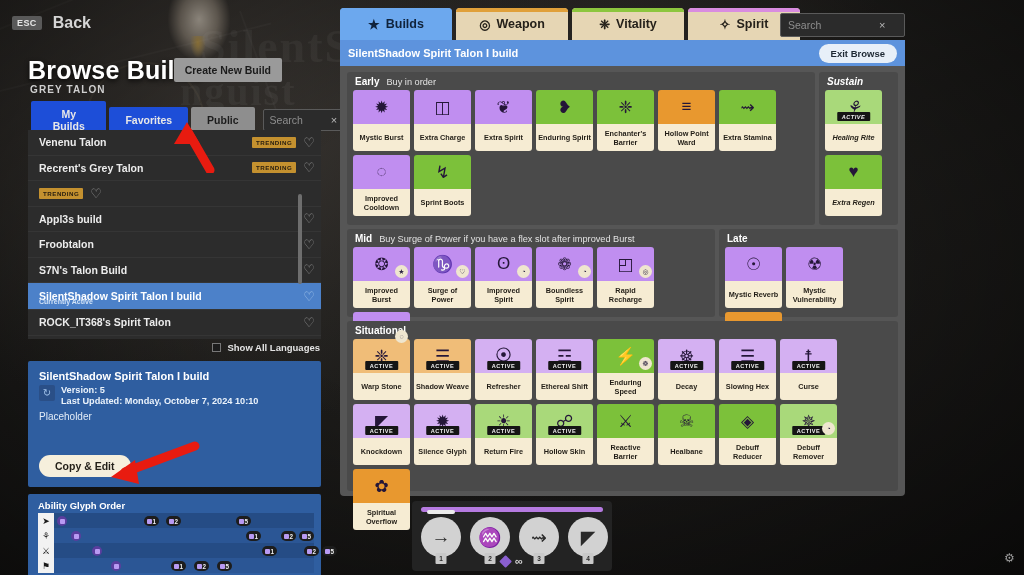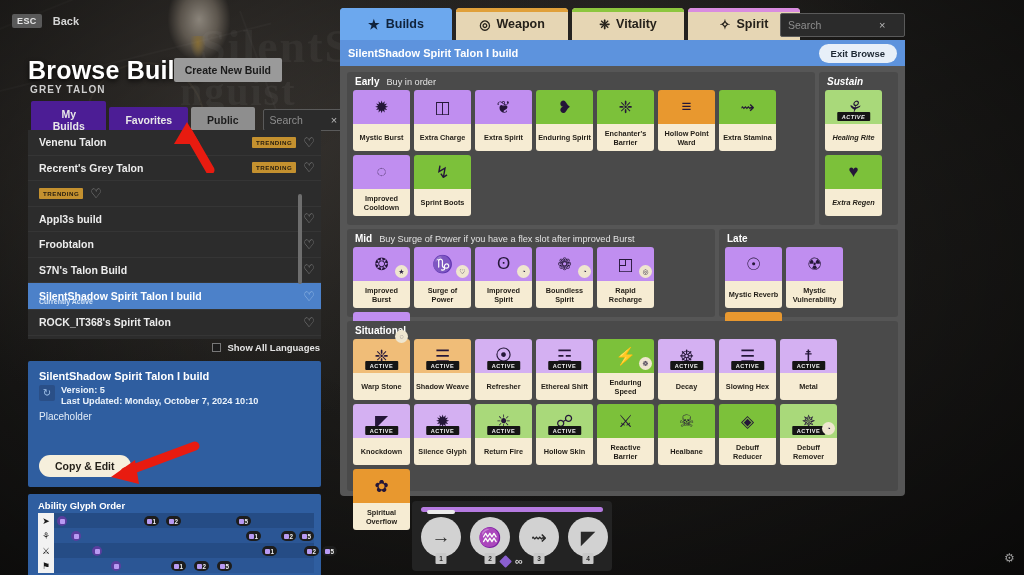--- a/index.html
+++ b/index.html
@@ -45,21 +45,21 @@
     position:absolute; inset:0;
     background: radial-gradient(ellipse at 50% 45%, rgba(0,0,0,0) 35%, rgba(0,0,0,.55) 100%);
   }
 
   
   .esc-row { position: absolute; left: 12px; top: 14px; display: flex; align-items: center; gap: 11px; }
   .esc-key {
     background: #595959; color: #e6e6e6; font-size: 9px; font-weight: 700;
     padding: 2px 5px; border-radius: 2px; letter-spacing: .4px;
   }
-  .esc-back { color: #d5d5d5; font-size: 11px; font-weight: 700; }
+  .esc-back { color: #d5d5d5; font-size: 16px; font-weight: 700; }
 
   
   .left-panel { position: absolute; left: 0; top: 46px; width: 330px; height: 529px; }
   .browse-title {
     position: absolute; left: 28px; top: 10px;
     color: #fff; font-size: 25px; font-weight: 800; letter-spacing: .2px;
     text-shadow: 0 2px 5px rgba(0,0,0,.8);
   }
   .hero-sub {
     position: absolute; left: 30px; top: 38px;
@@ -68,21 +68,21 @@
   .create-btn {
     position: absolute; right: 48px; top: 12px;
     background: #9a9a9a; color: #1b1b1b;
     font-size: 10.5px; font-weight: 700;
     padding: 6px 11px; border: 0; border-radius: 2px; cursor: pointer;
     white-space: nowrap;
   }
 
   .tabs-row { position: absolute; left: 31px; top: 55px; display: flex; align-items: center; gap: 3px; }
   .tab-btn {
-    background: #4c1d95; color: #e8e8e8; border: 0;
+    background: #1d4ed8; color: #e8e8e8; border: 0;
     font-size: 10.5px; font-weight: 700;
     padding: 7px 16px; cursor: pointer; border-radius: 2px;
     font-family: "Liberation Sans", sans-serif;
   }
   .tab-btn.active { background: #8e8e8e; color: #1c1c1c; }
   .search-wrap {
     margin-left: 5px; position: relative;
     width: 92px; height: 22px; background: #2b2b2b;
     border: 1px solid #5a5a5a; border-radius: 2px;
     display: flex; align-items: center;
@@ -644,21 +644,21 @@
                 <div class="nm">Decay</div>
               </div>
               <div class="item">
                 <div class="art" style="background: rgb(212, 176, 242);">☰</div>
                 <span class="active-tag">ACTIVE</span>
                 <div class="nm">Slowing Hex</div>
               </div>
               <div class="item">
                 <div class="art" style="background: rgb(212, 176, 242);">☨</div>
                 <span class="active-tag">ACTIVE</span>
-                <div class="nm">Metal</div>
+                <div class="nm">Curse</div>
               </div>
               <div class="item">
                 <div class="art" style="background: rgb(212, 176, 242);">◤</div>
                 <span class="active-tag">ACTIVE</span>
                 <div class="nm">Knockdown</div>
               </div>
               <div class="item">
                 <div class="art" style="background: rgb(212, 176, 242);">✹</div>
                 <span class="active-tag">ACTIVE</span>
                 <div class="nm">Silence Glyph</div>

